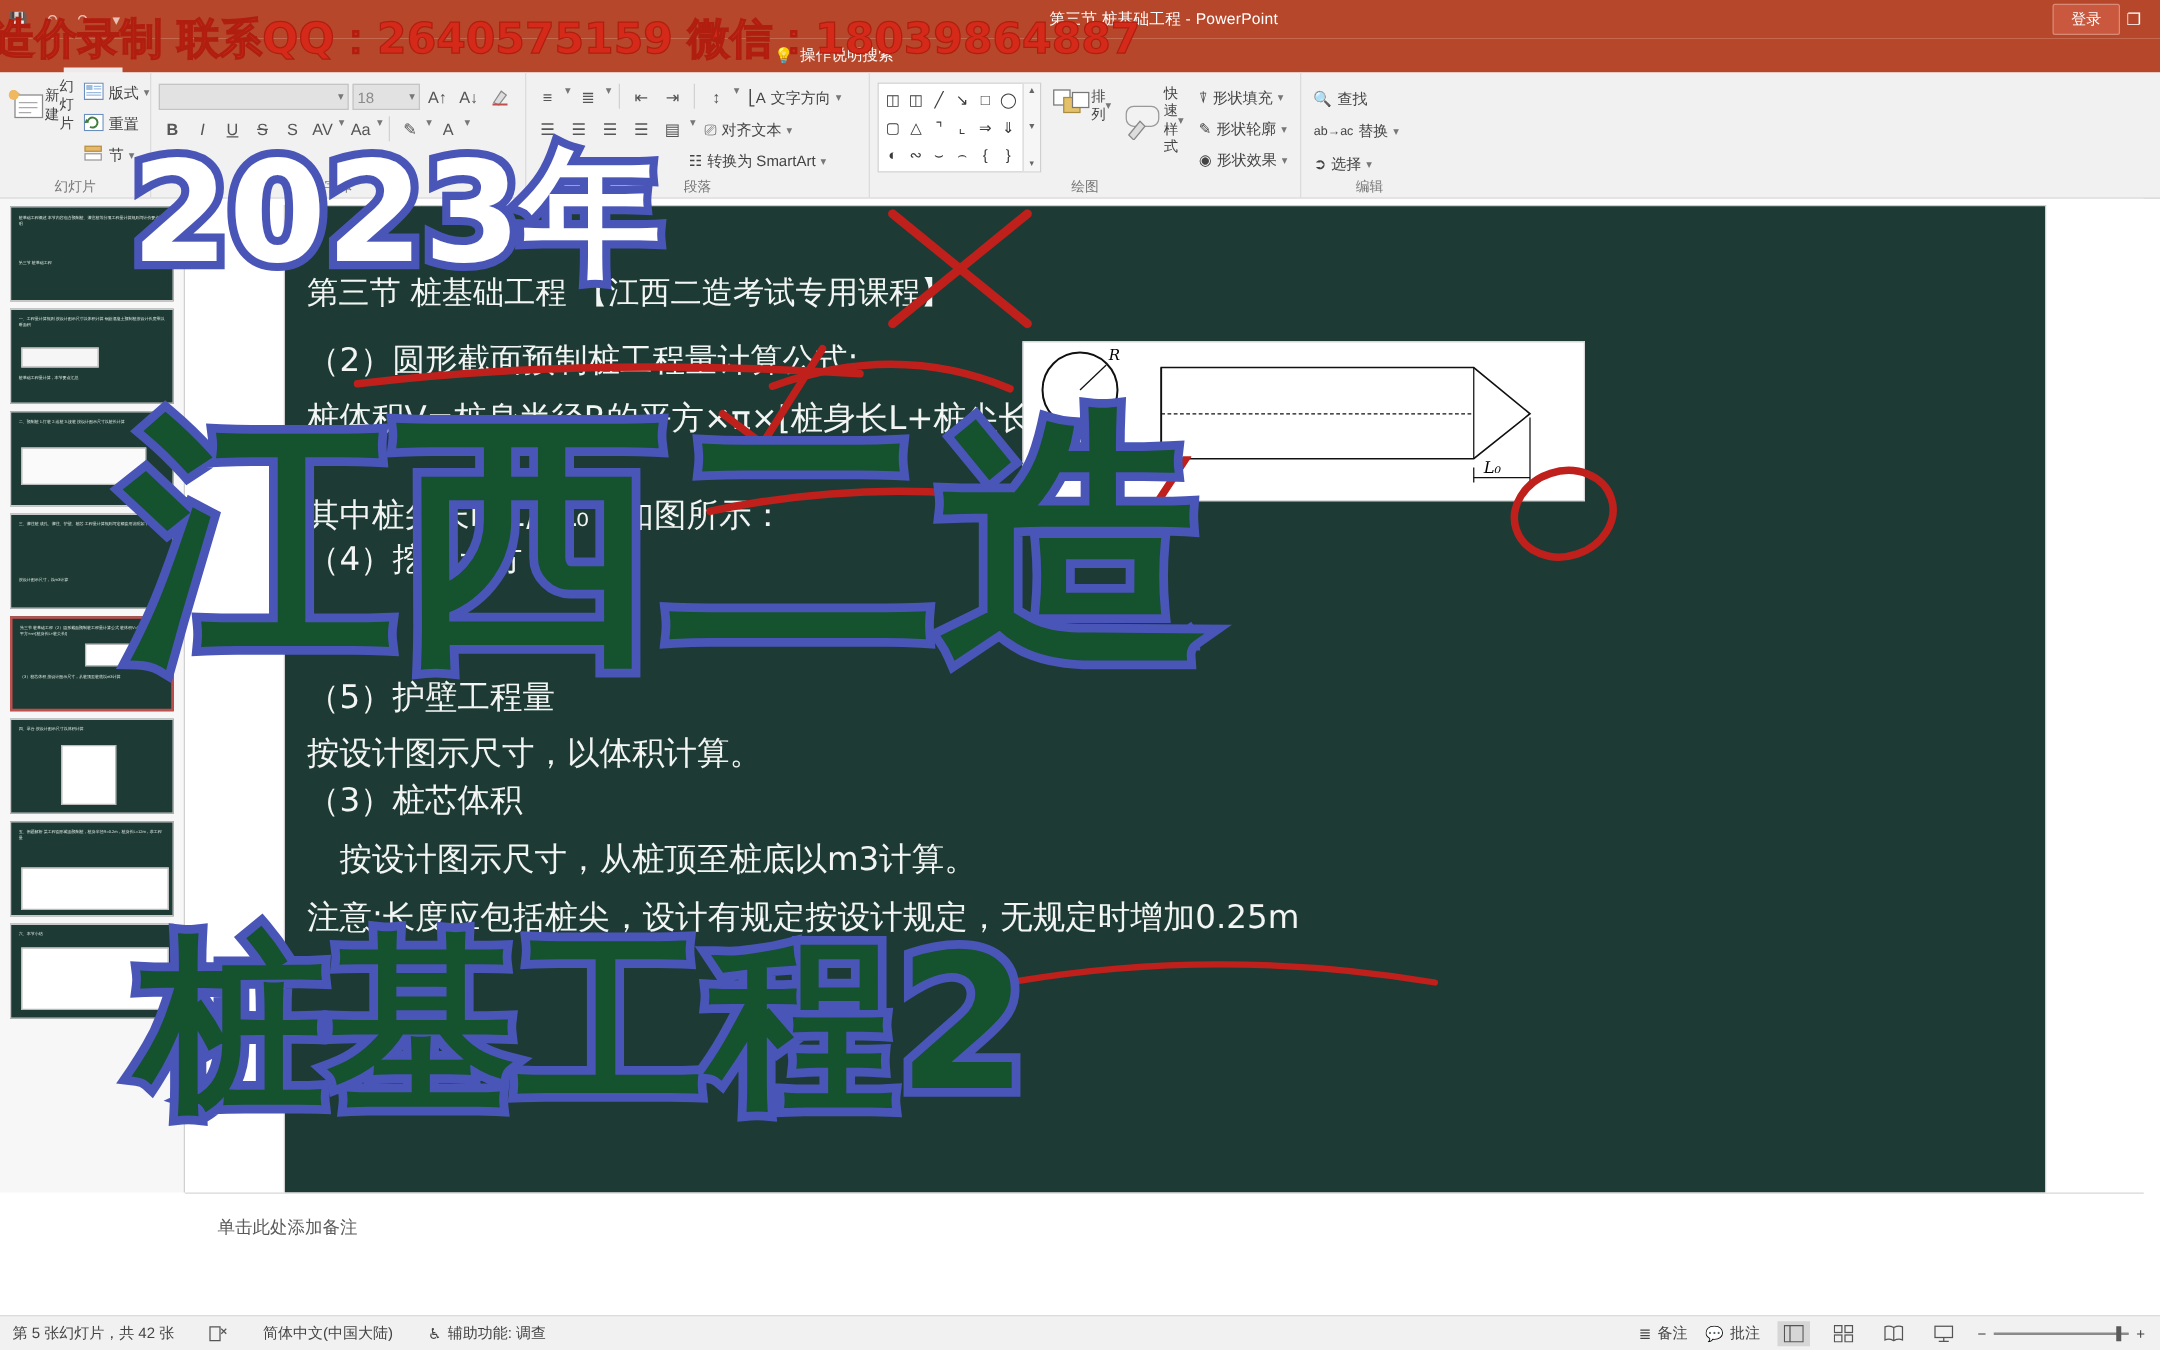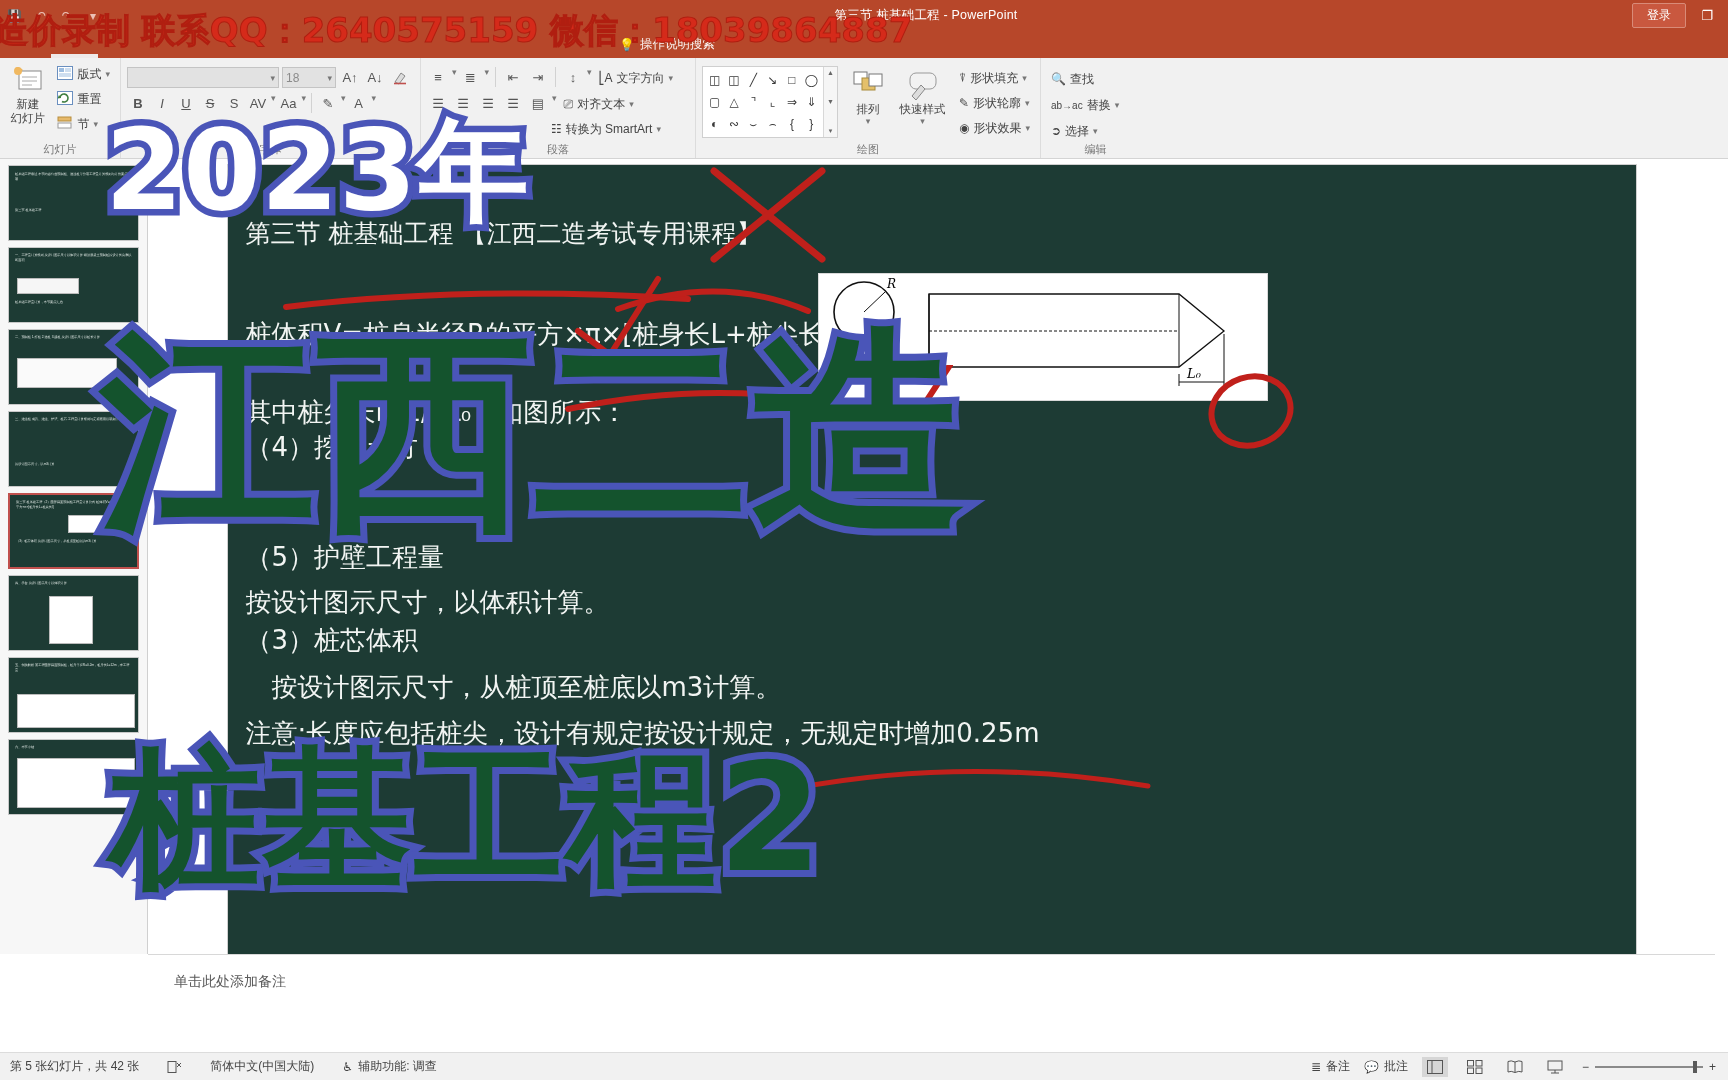--- a/index.html
+++ b/index.html
@@ -18,21 +18,21 @@
     display:flex; align-items:center;
   }
   .tb-left { display:flex; align-items:center; gap:8px; padding-left:6px; width:220px; }
   .qat-ico {
     width:18px; height:18px; display:inline-flex; align-items:center; justify-content:center;
     font-size:12px; color:#f2cfc6; opacity:.9;
   }
   .tb-title {
     flex:1; text-align:center; font-size:12.5px; letter-spacing:.2px; color:#fff;
   }
-  .tb-right { display:flex; align-items:center; gap:10px; padding-right:10px; }
+  .tb-right { display:flex; align-items:center; padding-right:10px; }
   .login-btn {
     background:#c9583f; border:1px solid #d98b78; color:#fff;
     font-size:12px; padding:3px 14px; border-radius:2px;
   }
   .win-ico { width:22px; height:18px; display:flex; align-items:center; justify-content:center;
     font-size:13px; color:#fff; }
 
   
   .tabbar {
     position:absolute; left:0; top:31px; width:1728px; height:27px;
@@ -51,21 +51,21 @@
   }
   .rgroup { position:relative; display:flex; flex-direction:column; padding:3px 6px 0 6px; }
   .rgroup + .rgroup { border-left:1px solid #dcdcdc; }
   .rgroup .gname {
     position:absolute; bottom:1px; left:0; right:0; text-align:center;
     font-size:11px; color:#777;
   }
   .rrow { display:flex; align-items:flex-start; gap:4px; }
 
   .bigbtn {
-    width:56px; display:flex; flex-direction:column; align-items:center;
+    width:56px; display:flex; flex-direction:row; align-items:center;
     font-size:11.5px; color:#444; line-height:1.25; padding-top:2px;
   }
   .bigbtn .glyph { height:34px; display:flex; align-items:center; justify-content:center; }
   .smallbtn {
     display:flex; align-items:center; gap:4px; font-size:12px; color:#444;
     padding:2px 4px; white-space:nowrap; height:22px;
   }
   .cv { color:#777; font-size:9px; }
 
   .fontbox {
@@ -499,20 +499,21 @@
       <div class="tt" style="left:6px;top:5px;right:6px">六、本节小结</div>
       <div class="wbox" style="left:8px;top:18px;width:118px;height:50px;background:#fff"></div>
     </div>
   </div>
   <div class="thumb-scroll"></div>
 
   <div class="stage">
     <div class="slide">
 
       <div class="sl-line sl-title" style="left:18px; top:52px;">第三节  桩基础工程 【江西二造考试专用课程】</div>
+      <div class="sl-line" style="left:18px; top:106px;">（2）圆形截面预制桩工程量计算公式:</div>
       <div class="sl-line" style="left:18px; top:152px;">桩体积V=桩身半径R的平方×π×[桩身长L+桩尖长l]</div>
       <div class="sl-line" style="left:18px; top:230px;">其中桩尖长l=1/3L₀，如图所示：</div>
       <div class="sl-line" style="left:18px; top:265px;">（4）挖桩土方</div>
       <div class="sl-line" style="left:18px; top:375px;">（5）护壁工程量</div>
       <div class="sl-line" style="left:18px; top:420px;">按设计图示尺寸，以体积计算。</div>
       <div class="sl-line" style="left:18px; top:458px;">（3）桩芯体积</div>
       <div class="sl-line" style="left:18px; top:505px;margin-left:26px;">按设计图示尺寸，从桩顶至桩底以m3计算。</div>
       <div class="sl-line" style="left:18px; top:551px;">注意:长度应包括桩尖，设计有规定按设计规定，无规定时增加0.25m</div>
 
       <div class="sl-pic">

